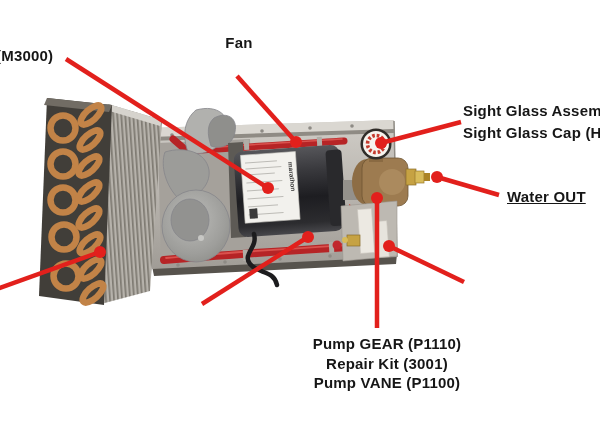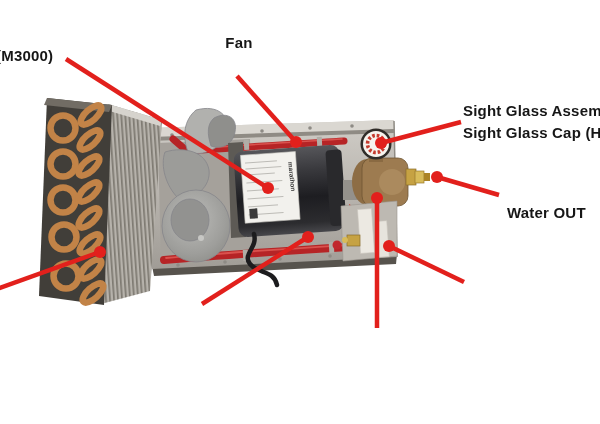--- a/index.html
+++ b/index.html
@@ -10,21 +10,21 @@
   #machine-svg{position:absolute;left:0;top:0;}
   .lbl{
     position:absolute;font-weight:bold;font-size:15px;color:#161616;
     letter-spacing:.2px;white-space:nowrap;line-height:22px;
   }
   .lbl span{display:block;}
   .lbl.center{text-align:center;}
   #lbl-fan{left:202px;top:31px;width:74px;line-height:23px;}
   #lbl-m3000{left:-4px;top:45px;}
   #lbl-sight{left:463px;top:100px;line-height:21.5px;}
-  #lbl-waterout{left:507px;top:202px;}
+  #lbl-waterout{left:507px;top:186px;text-decoration:underline;}
   #lbl-waterin{left:474px;top:269px;}
   #lbl-subplate{left:166px;top:312px;width:64px;}
   #lbl-pump{left:309px;top:334px;width:156px;line-height:19.5px;}
 </style>
 </head>
 <body>
 
 <div id="stage">
 
   <svg id="machine-svg" width="600" height="424" viewBox="0 0 600 424">
@@ -197,14 +197,19 @@
   </div>
 
   <div class="lbl" id="lbl-waterout">
     <span>Water OUT</span>
   </div>
 
 
   <div class="lbl center" id="lbl-subplate">
   </div>
 
+  <div class="lbl center" id="lbl-pump">
+    <span>Pump GEAR (P1110)</span>
+    <span>Repair Kit (3001)</span>
+    <span>Pump VANE (P1100)</span>
+  </div>
 
 </div>
 
 </body></html>

